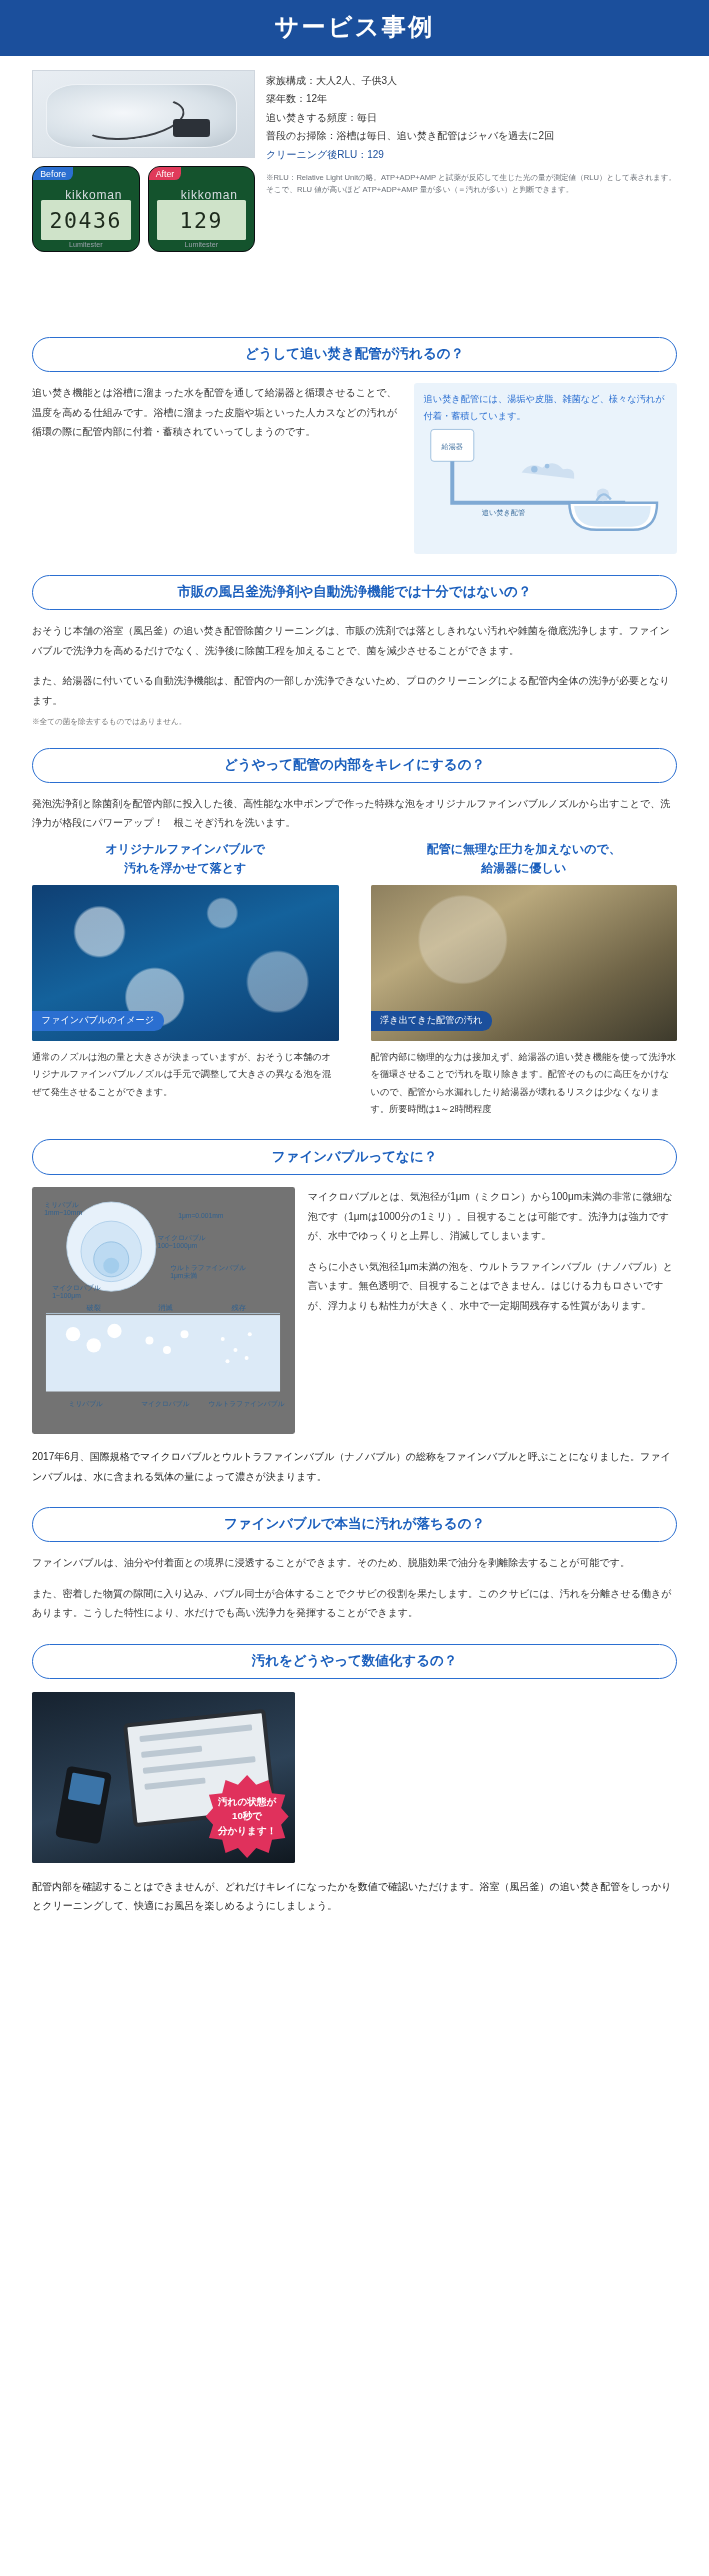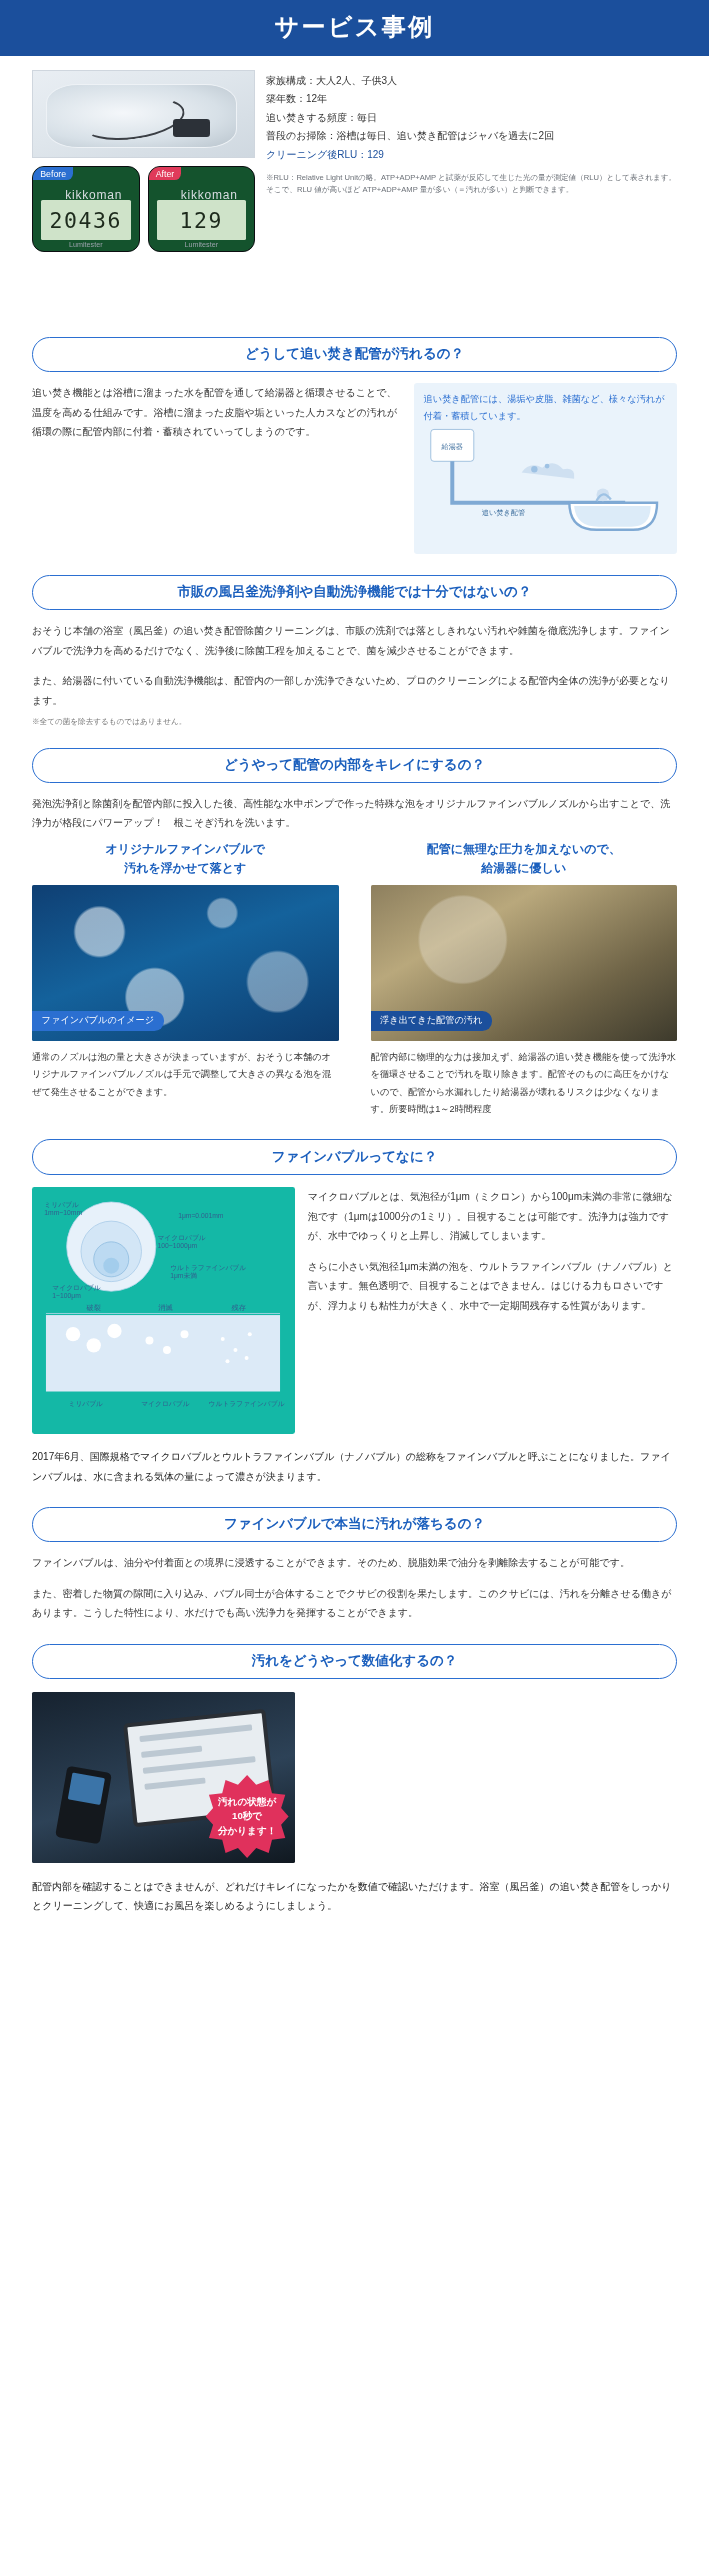--- a/index.html
+++ b/index.html
@@ -155,21 +155,21 @@
     background: #2b6fd1; color: #fff; font-size: 9.2px;
     padding: 3.2px 9.6px 4px; border-radius: 0 9.6px 9.6px 0;
   }
   .photo.pipe .ribbon { background: #1b4f9c; }
   .col .caption { margin-top: 8px; font-size: 9.2px; line-height: 1.9; color: #333; }
 
   
   .fb-wrap { display: flex; gap: 12.8px; margin-top: 12.8px; align-items: flex-start; }
   .fb-diagram {
     width: 263px; flex: 0 0 263px;
-    background: #14b8a6; border-radius: 2.4px; padding: 6.4px;
+    background: #737373; border-radius: 2.4px; padding: 6.4px;
   }
   .fb-txt { flex: 1; font-size: 9.6px; line-height: 1.95; }
 
   .after-note { font-size: 10px; line-height: 1.95; margin-top: 12.8px; }
 
   
   .num-wrap { display: flex; gap: 12.8px; margin-top: 12.8px; align-items: flex-start; }
   .num-photo {
     width: 263px; flex: 0 0 263px; height: 171px; position: relative;
     overflow: hidden; border-radius: 1.6px;

